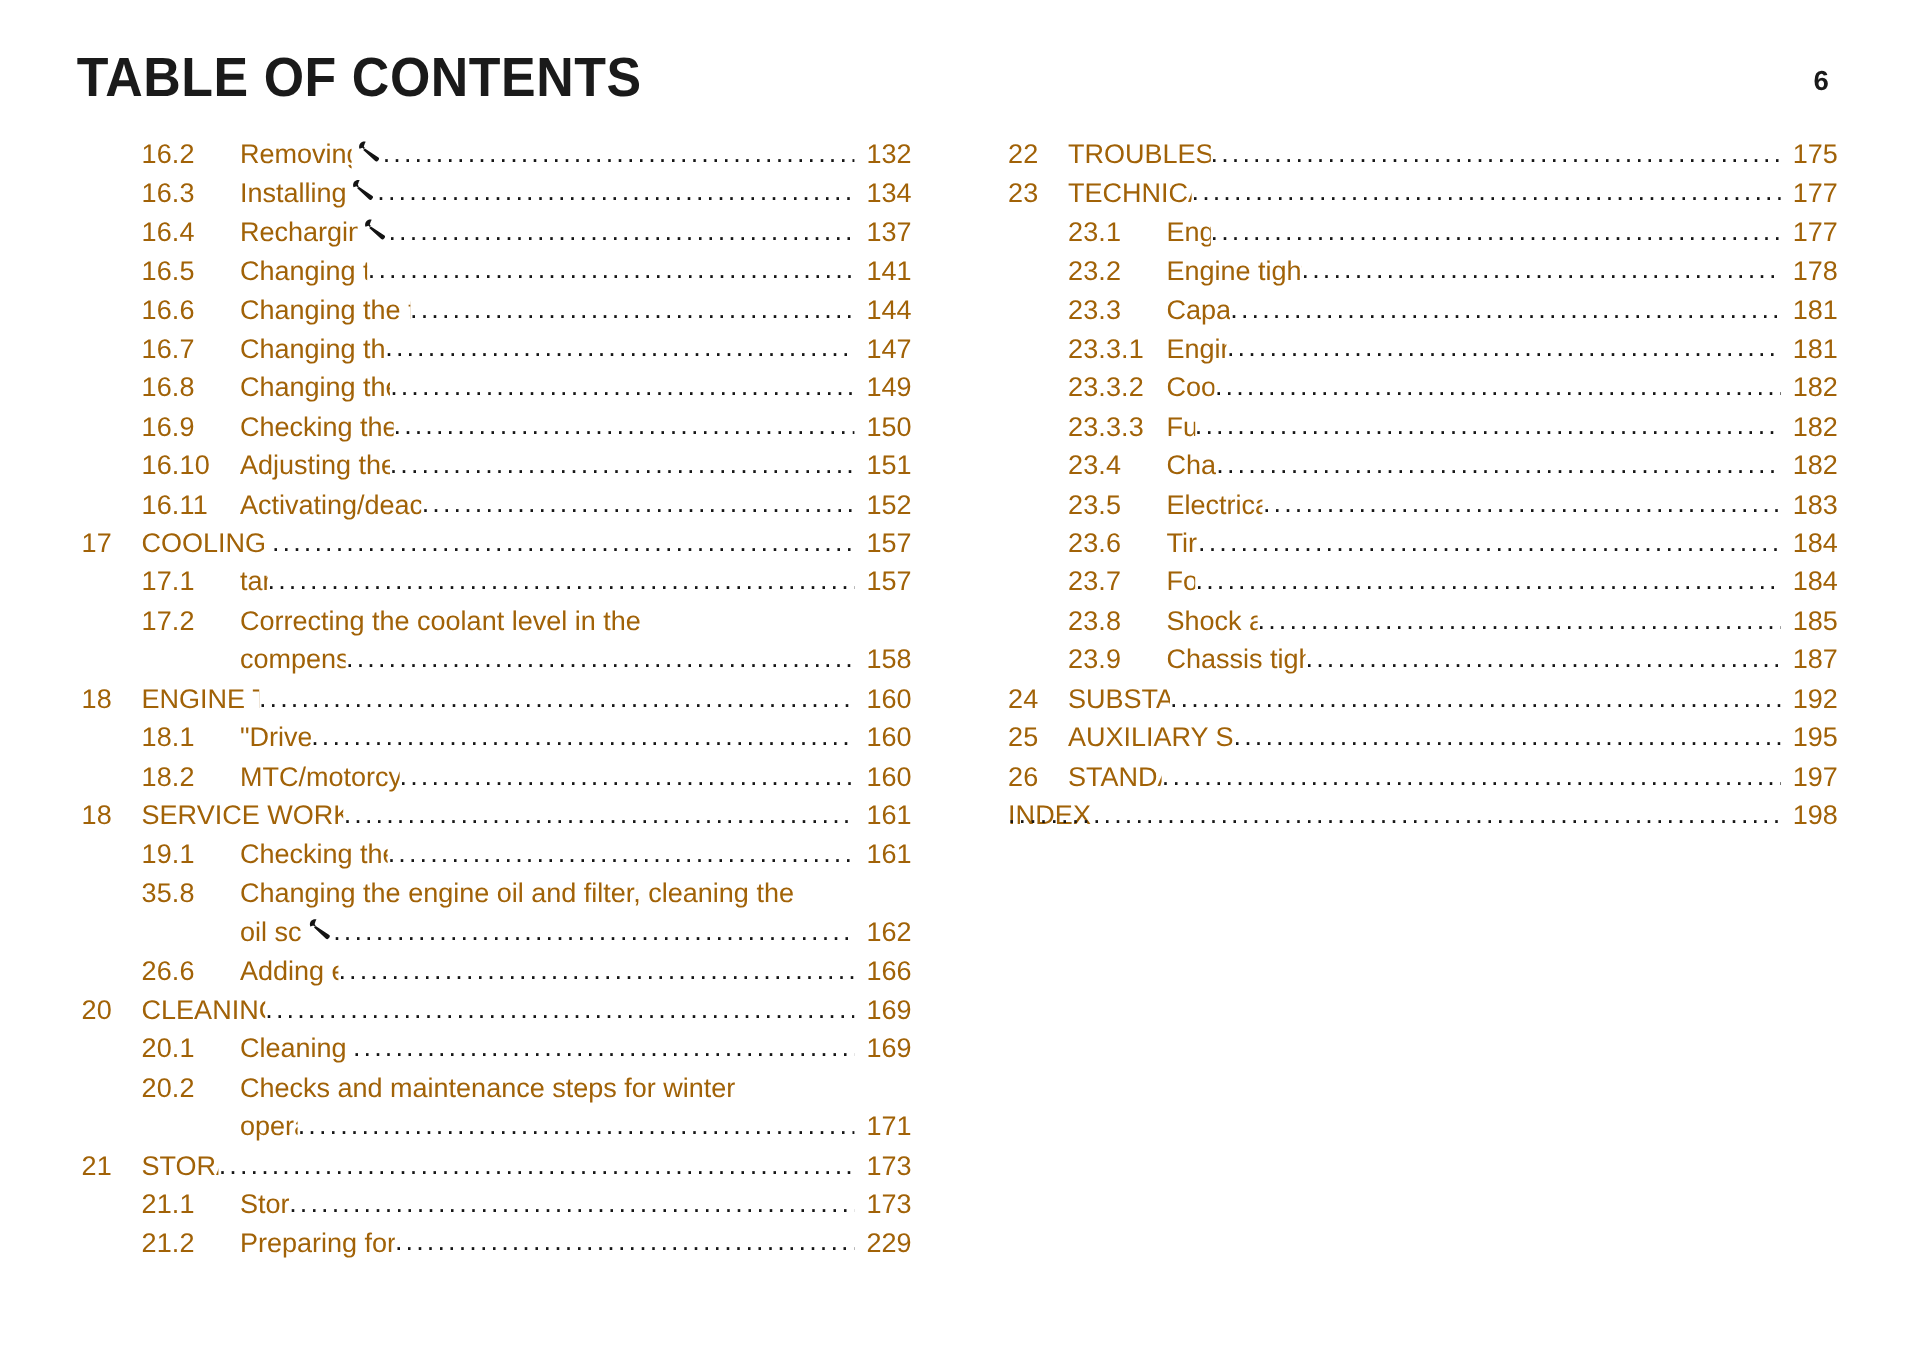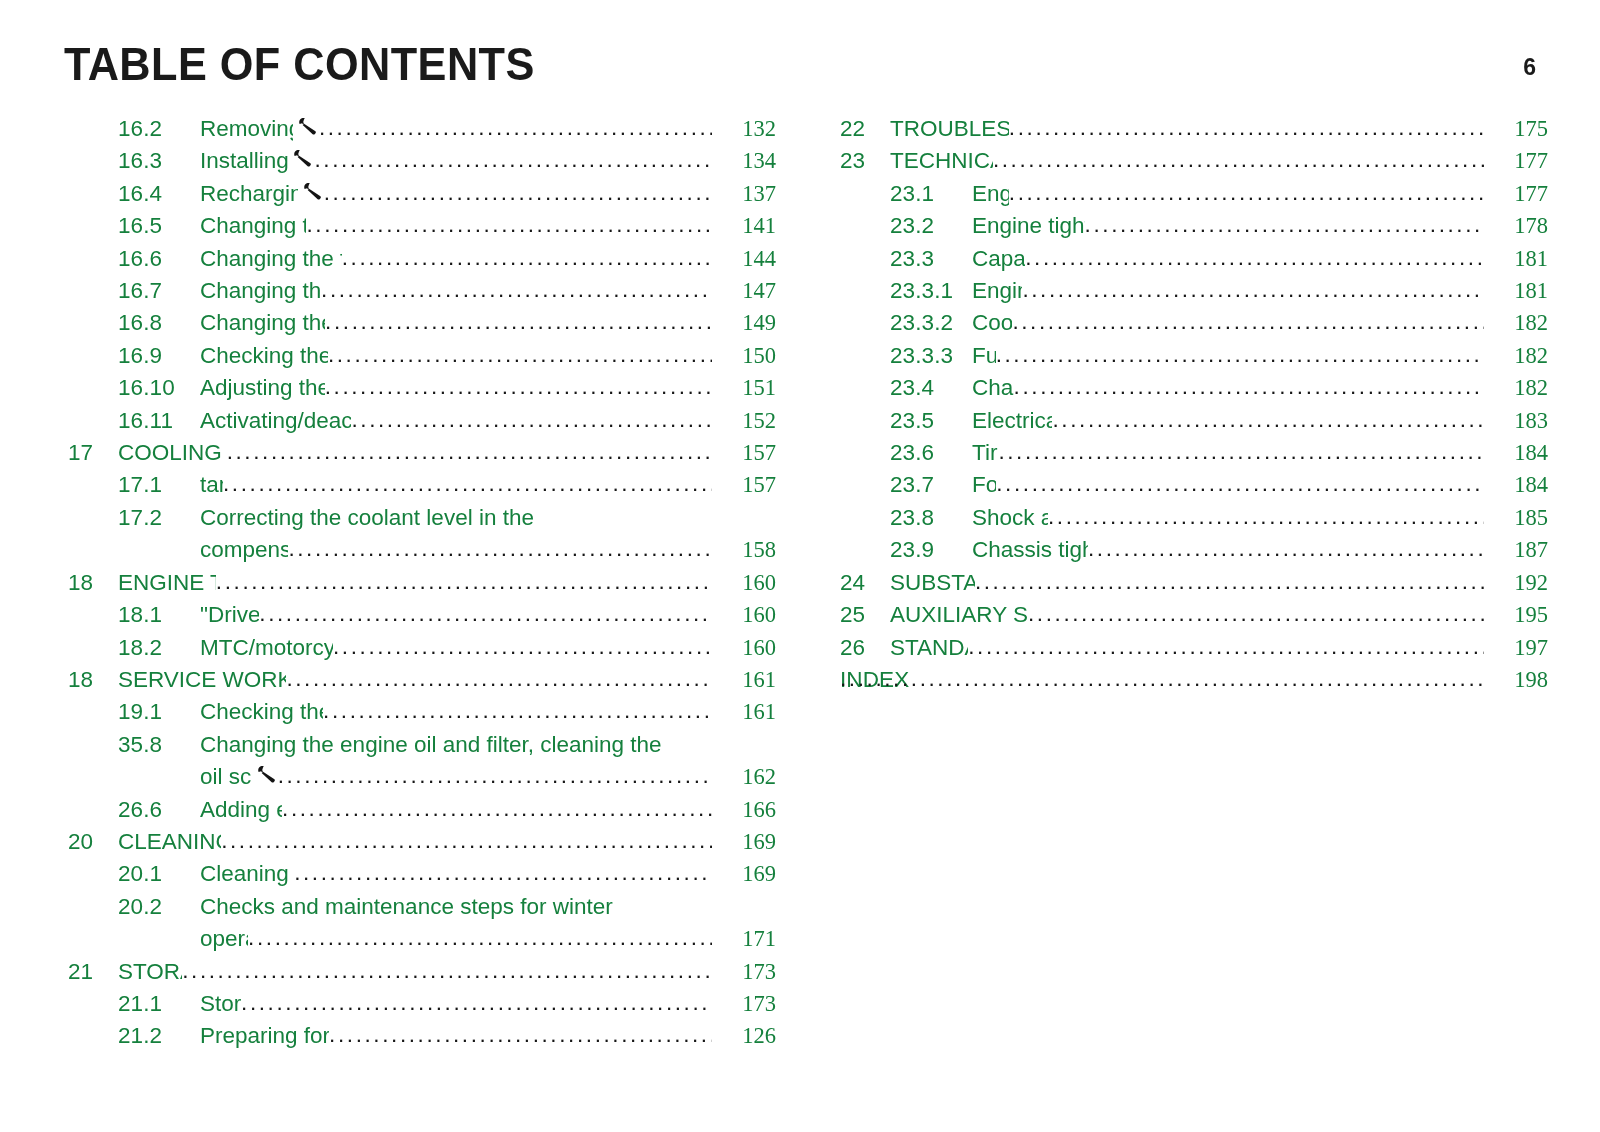--- a/index.html
+++ b/index.html
@@ -22,21 +22,21 @@
     box-sizing: border-box;
     padding: 0;
     overflow: hidden;
   }
 
   
   .header {
     position: absolute;
     top: 38px;
     left: 64px;
-    right: 64px;
+    right: 76px;
     height: 60px;
   }
   .toc-title {
     position: absolute;
     left: 0;
     top: 0;
     font-family: "Liberation Sans Narrow", "Liberation Sans", sans-serif;
     font-weight: 700;
     font-size: 46px;
     letter-spacing: 0.5px;
@@ -69,21 +69,21 @@
     flex: 0 0 712px;
   }
 
   
   .row {
     display: flex;
     align-items: flex-start;
     font-size: 22.5px;
     line-height: 32.4px;
     font-weight: 400;
-    color: #15803d;
+    color: #a16207;
   }
   .num {
     flex: 0 0 auto;
     white-space: nowrap;
     font-variant-numeric: lining-nums;
     letter-spacing: 0.1px;
   }
   
   .row.lvl1 > .num { width: 50px; padding-left: 4px; }
   
@@ -122,25 +122,23 @@
   }
   .leader::before {
     content: "......................................................................................................";
   }
   .leader.pad::before {
     content: " ......................................................................................................";
   }
   .pg {
     flex: 0 0 auto;
     width: 54px;
-    text-align: right;
     white-space: nowrap;
     padding-left: 10px;
     font-variant-numeric: lining-nums;
-    font-family: Liberation Serif, serif;
   }
   
   .lineblock.nopage .label { white-space: normal; }
 
   
   .wrench {
     display: inline-block;
     width: 20px;
     height: 20px;
     vertical-align: -3px;
@@ -442,21 +440,21 @@
               <span class="pg">173</span>
             </div>
           </div>
         </div>
         <div class="row lvl2">
           <span class="num">21.2</span>
           <div class="body">
             <div class="lineblock">
               <span class="label">Preparing for use after storage</span>
               <span class="leader pad"></span>
-              <span class="pg">126</span>
+              <span class="pg">229</span>
             </div>
           </div>
         </div>
       </div>
     <div class="col" id="col-right">
         <div class="row lvl1">
           <span class="num">22</span>
           <div class="body">
             <div class="lineblock">
               <span class="label">TROUBLESHOOTING</span>

